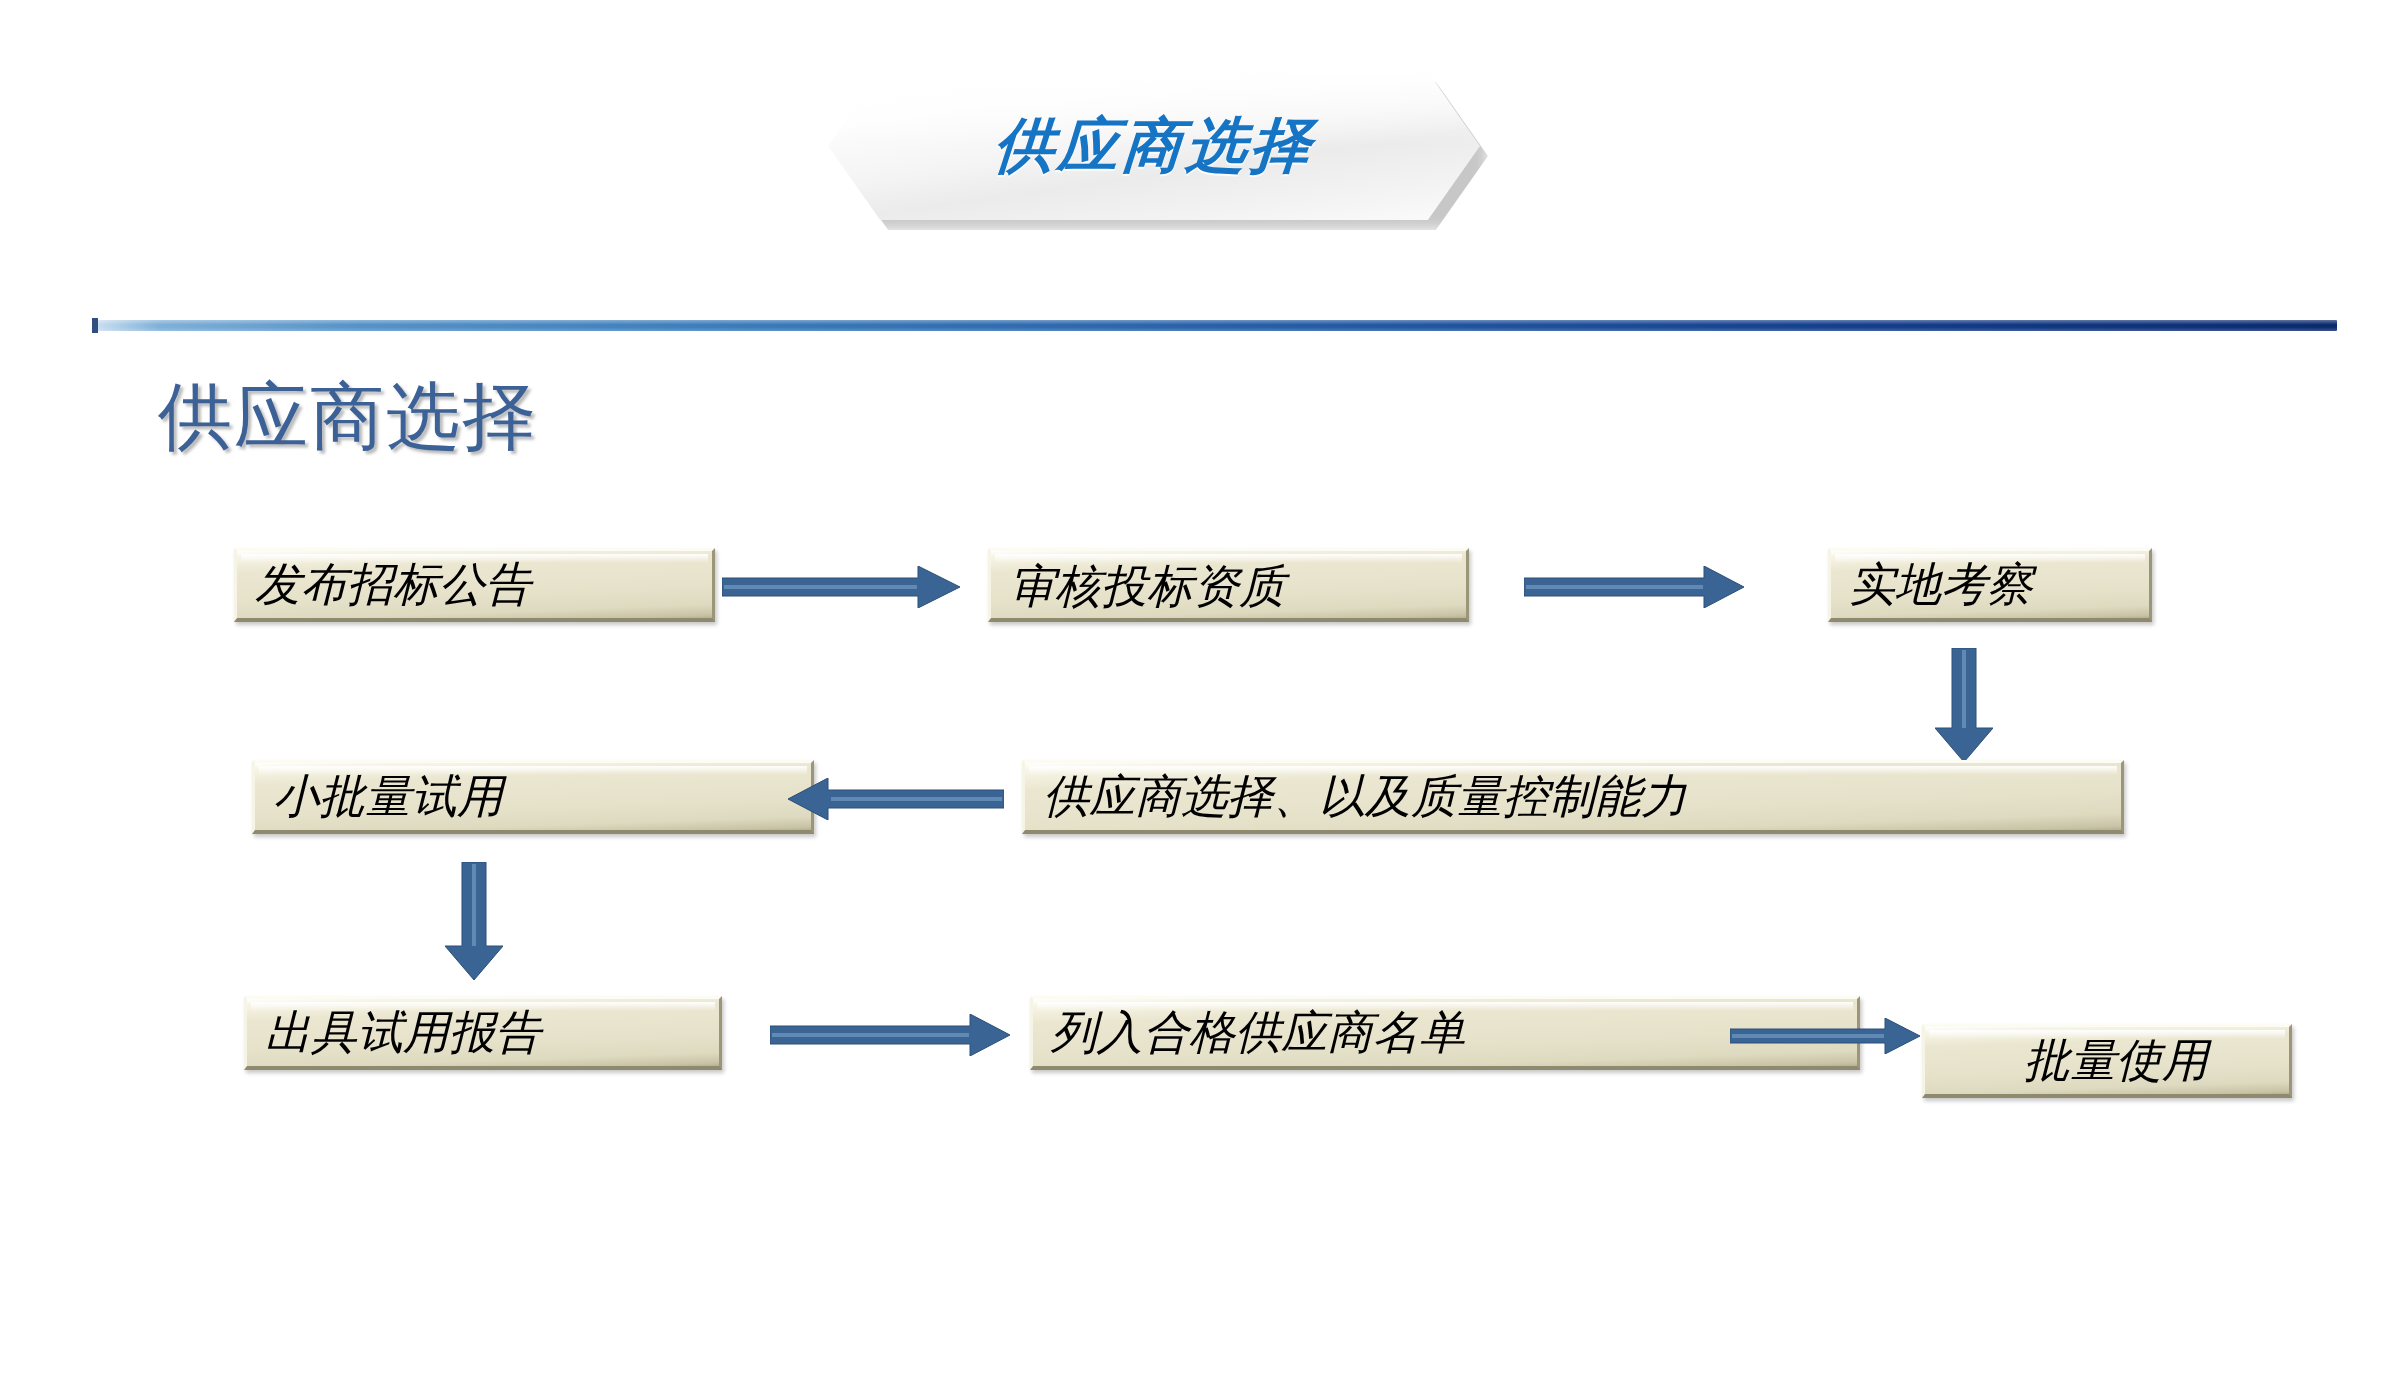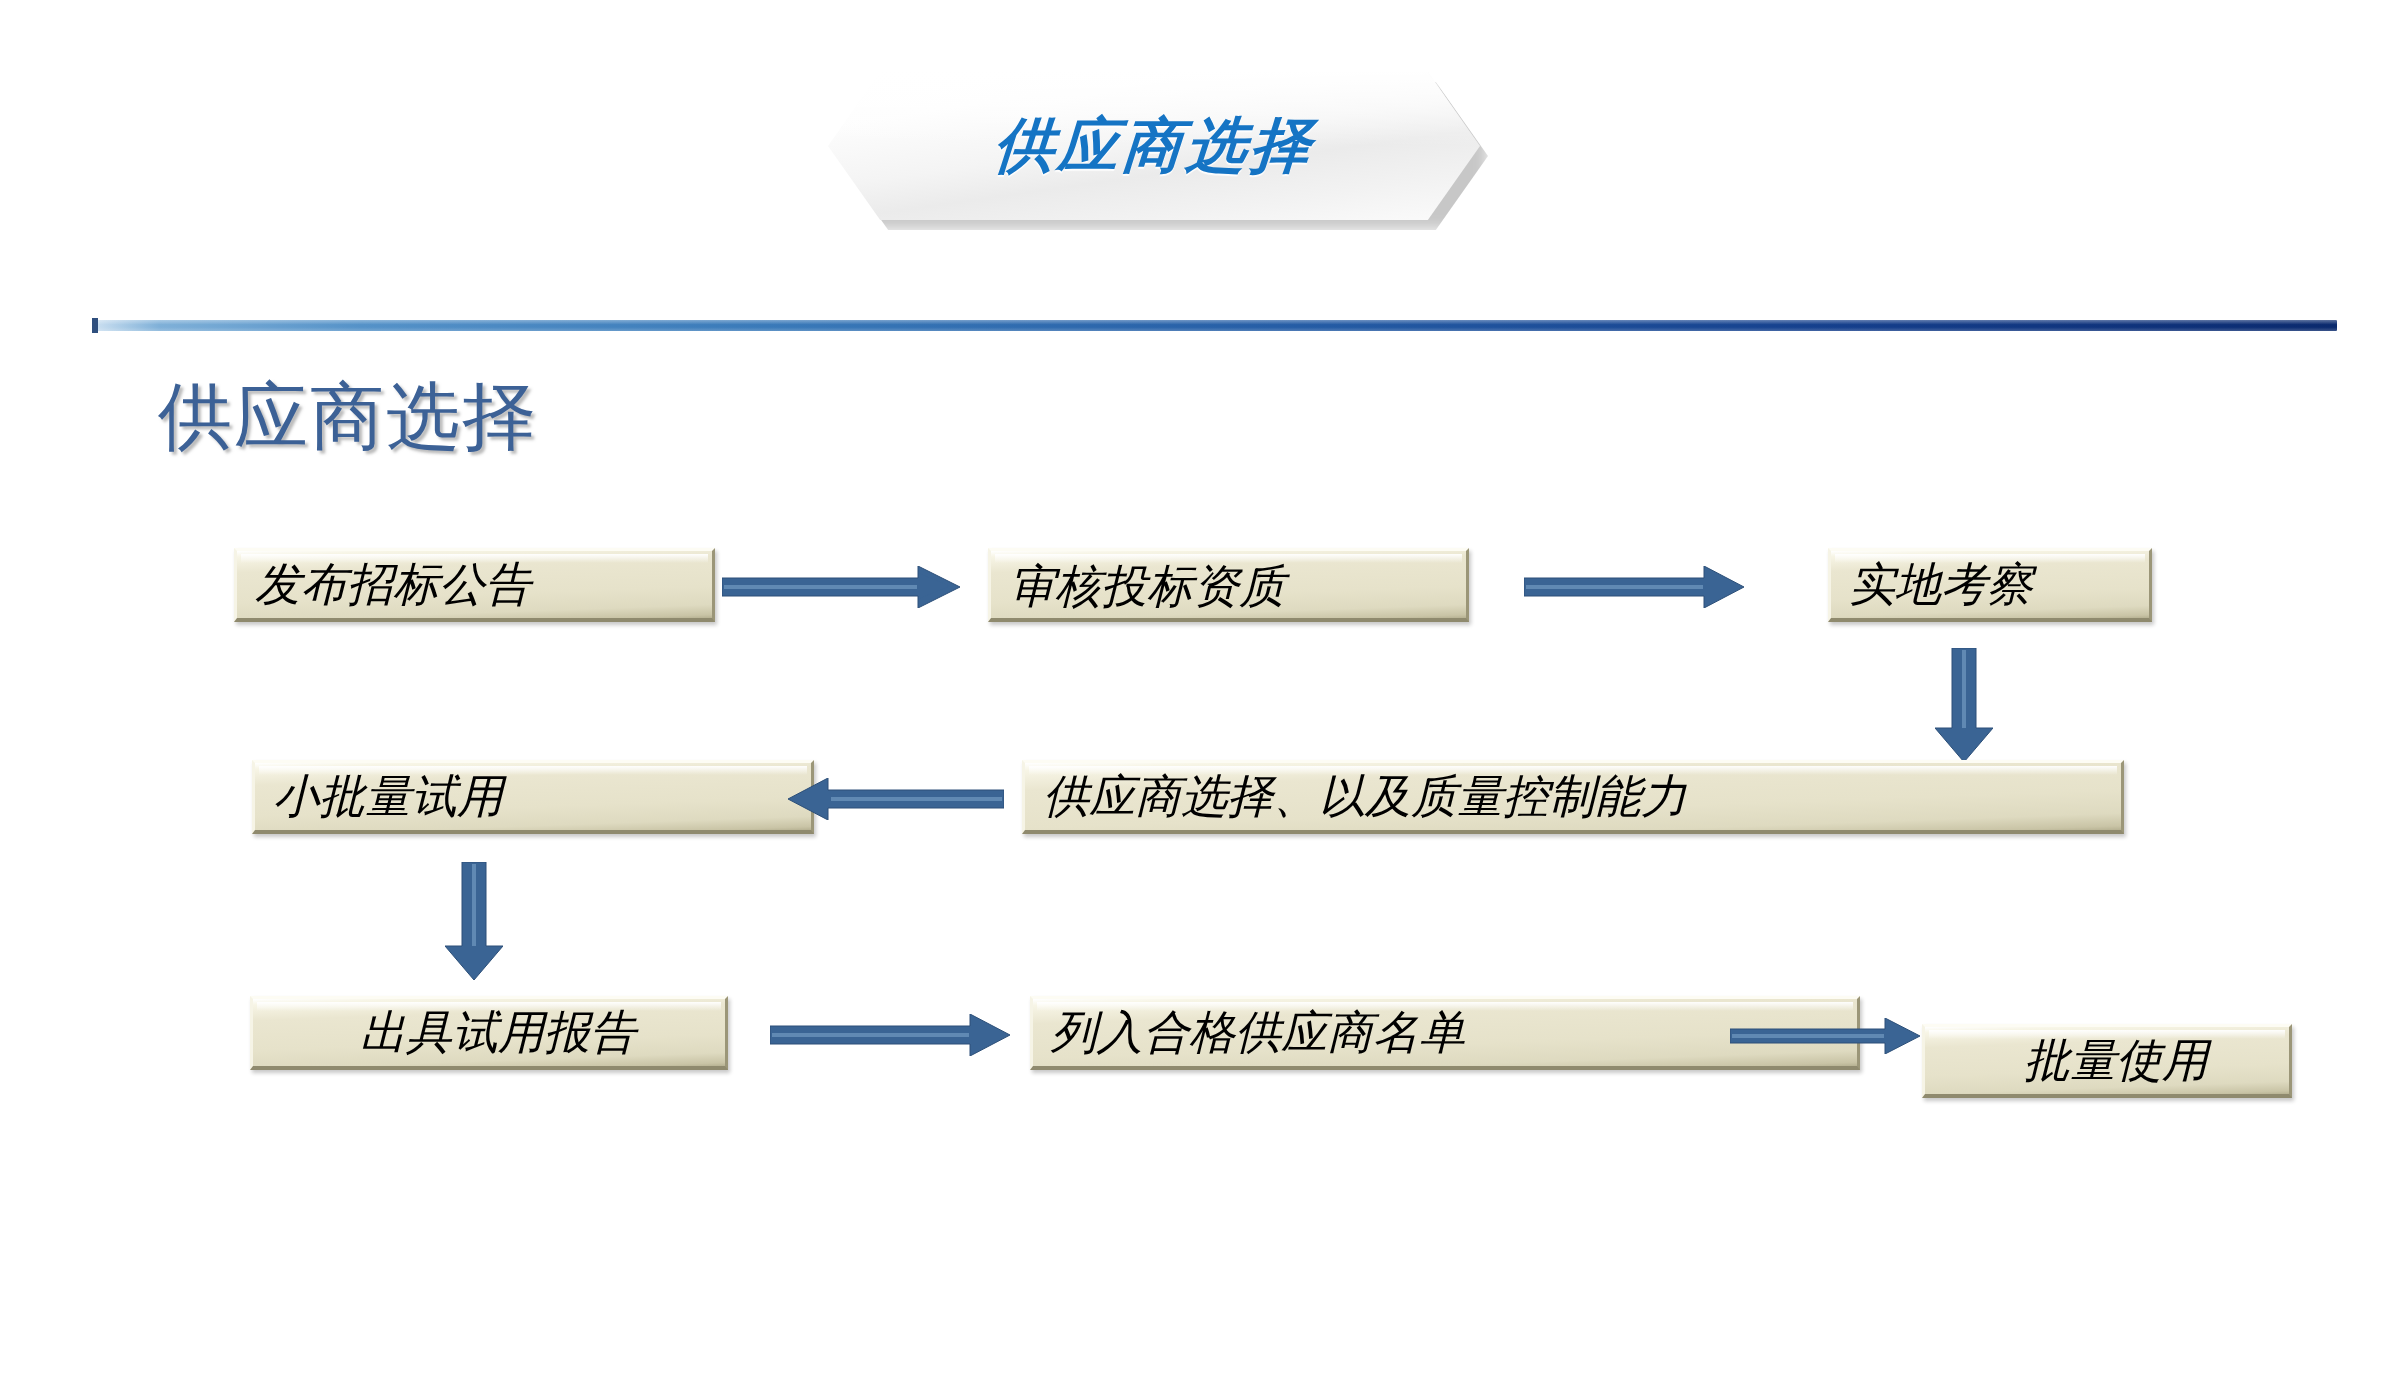--- a/index.html
+++ b/index.html
@@ -240,21 +240,21 @@
   </div>
 
   <div class="arrow" style="left:445px; top:862px; width:58px; height:118px;">
     <svg width="58" height="118" viewBox="0 0 58 118">
       <polygon points="17,0 41,0 41,84 58,84 29,118 0,84 17,84" fill="#3a6494"></polygon>
       <rect x="27" y="2" width="4" height="82" fill="#6e96bd" opacity="0.75"></rect>
       <polygon points="17,0 41,0 41,84 58,84 29,118 0,84 17,84" fill="none" stroke="#2c4f78" stroke-width="1"></polygon>
     </svg>
   </div>
 
-  <div class="flow-box" style="left:250px; top:996px; width:478px; height:74px;justify-content:center;">
+  <div class="flow-box" style="left:244px; top:996px; width:478px; height:74px;">
     <span class="flow-box-label">出具试用报告</span>
   </div>
 
   <div class="arrow" style="left:770px; top:1014px; width:240px; height:42px;">
     <svg width="240" height="42" viewBox="0 0 240 42">
       <polygon points="0,12 200,12 200,0 240,21 200,42 200,30 0,30" fill="#3a6494"></polygon>
       <rect x="2" y="19" width="197" height="4" fill="#6e96bd" opacity="0.75"></rect>
       <polygon points="0,12 200,12 200,0 240,21 200,42 200,30 0,30" fill="none" stroke="#2c4f78" stroke-width="1"></polygon>
     </svg>
   </div>

